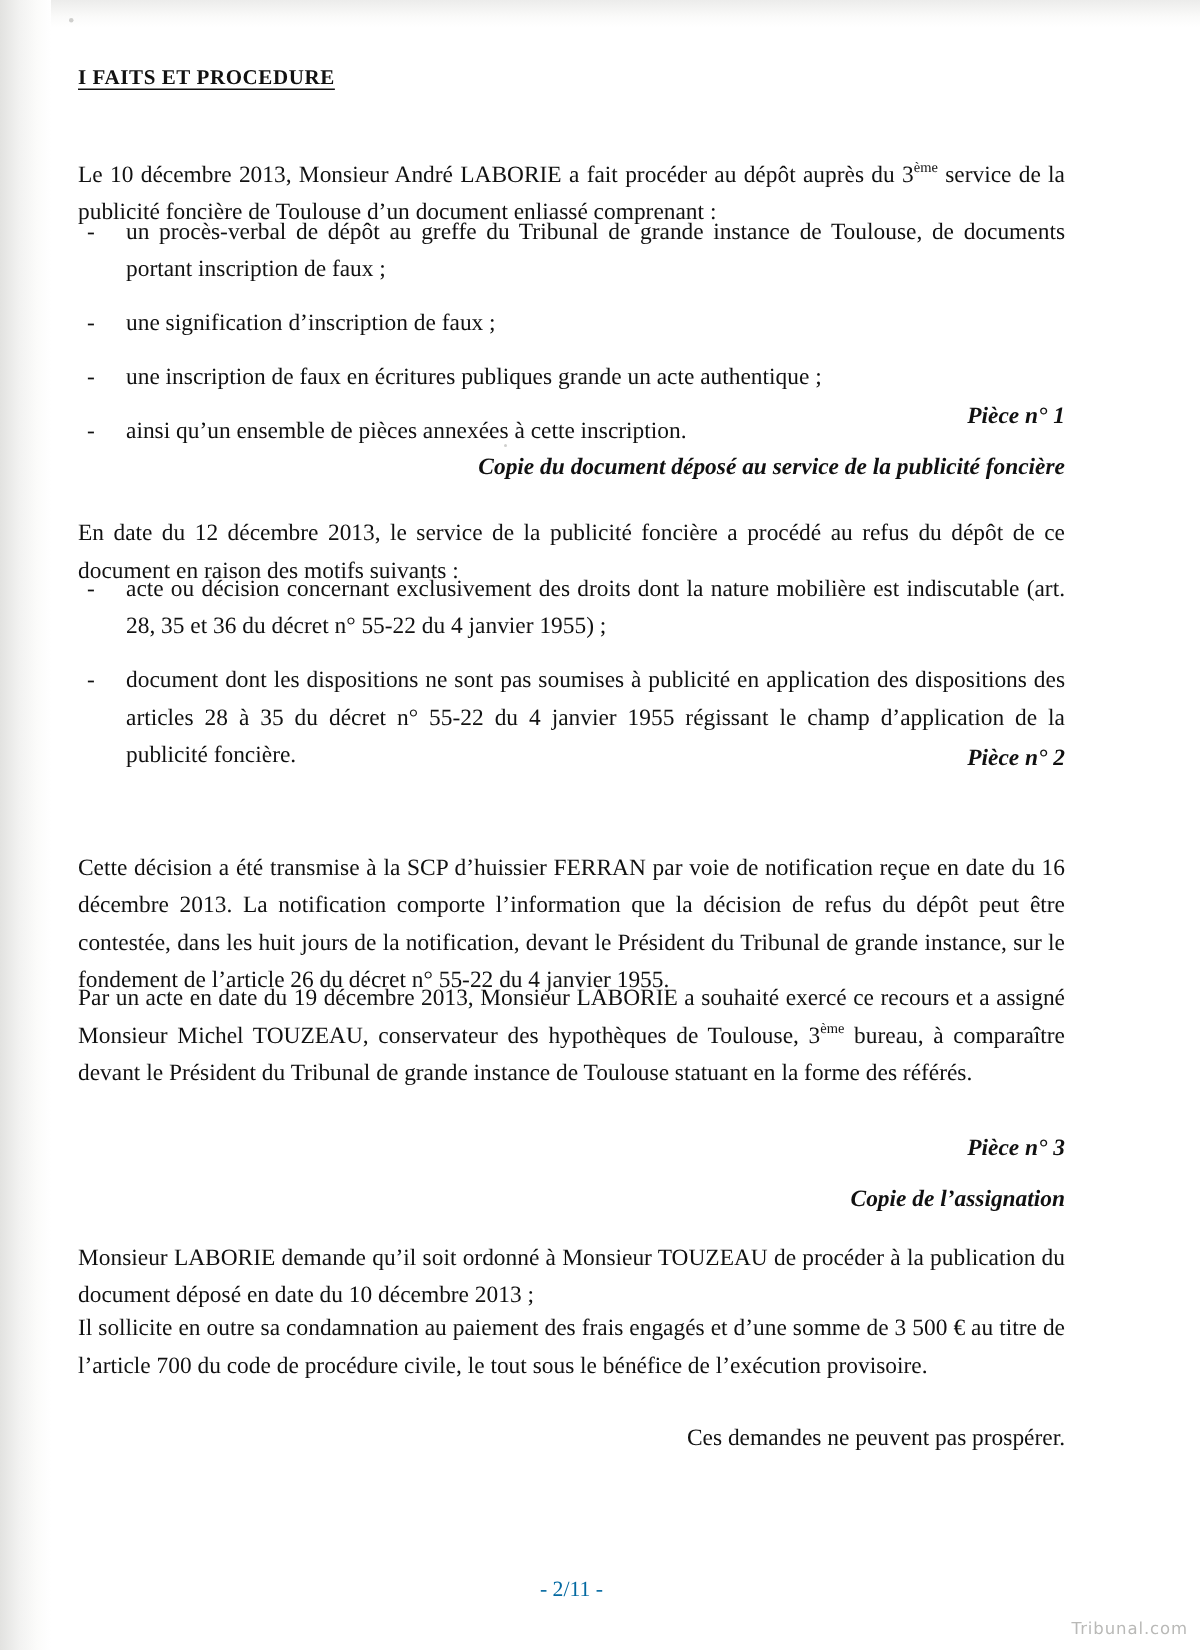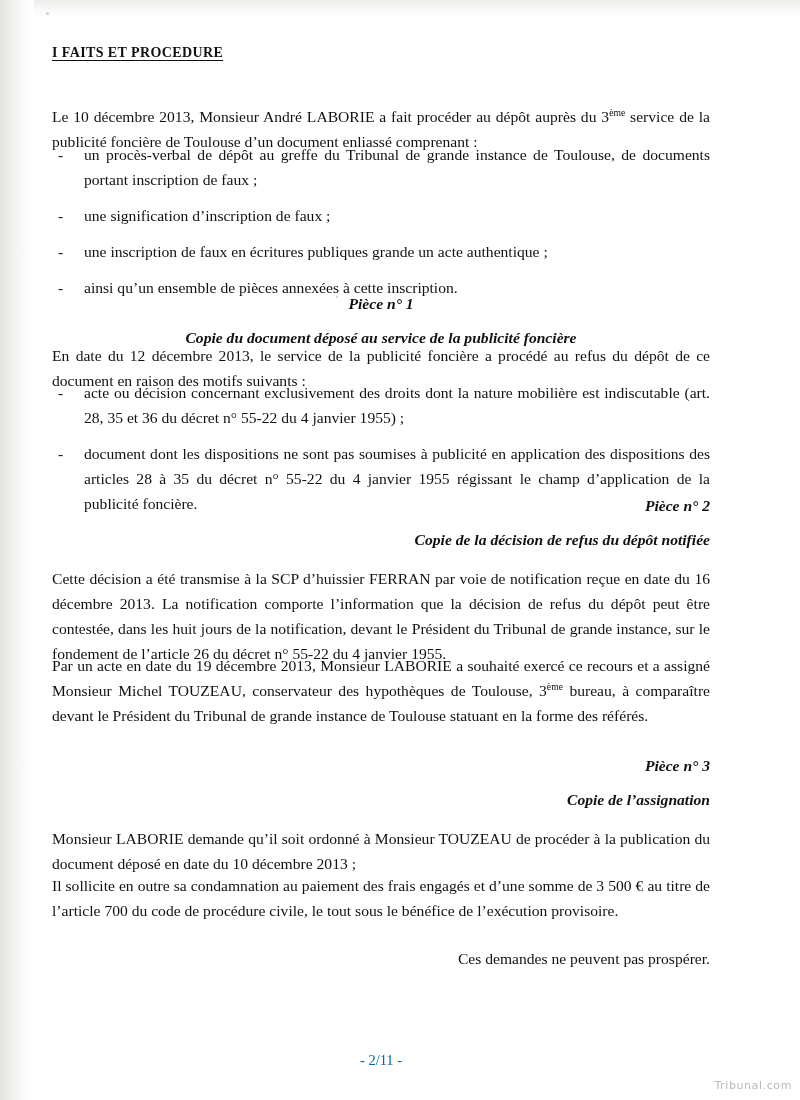--- a/index.html
+++ b/index.html
@@ -178,41 +178,40 @@
       <li class="dash-item" style="margin-bottom:11px;">
         <span class="dash-marker">-</span>
         <span>une inscription de faux en écritures publiques grande un acte authentique ;</span>
       </li>
       <li class="dash-item">
         <span class="dash-marker">-</span>
         <span>ainsi qu’un ensemble de pièces annexées à cette inscription.</span>
       </li>
     </ul>
 
-    <div class="piece-block" style="top:290px;text-align:center;">
+    <div class="piece-block" style="top:264px;">
       <span class="piece-label">Pièce n° 1</span>
       <span class="piece-caption">Copie du document déposé au service de la publicité foncière</span>
     </div>
 
     <p class="body-text" style="top:327px;">En date du 12 décembre 2013, le service de la publicité foncière a procédé au refus du dépôt de ce document en raison des motifs suivants :</p>
 
     <ul class="dash-list" style="top:380px;">
       <li class="dash-item" style="margin-bottom:11px;">
         <span class="dash-marker">-</span>
         <span>acte ou décision concernant exclusivement des droits dont la nature mobilière est indiscutable (art. 28, 35 et 36 du décret n° 55-22 du 4 janvier 1955) ;</span>
       </li>
       <li class="dash-item">
         <span class="dash-marker">-</span>
         <span>document dont les dispositions ne sont pas soumises à publicité en application des dispositions des articles 28 à 35 du décret n° 55-22 du 4 janvier 1955 régissant le champ d’application de la publicité foncière.</span>
       </li>
     </ul>
 
     <div class="piece-block" style="top:492px;">
       <span class="piece-label">Pièce n° 2</span>
-      <span class="piece-caption">Copie de la décision de refus du dépôt notifiée</span>
     </div>
 
     <p class="body-text" style="top:550px;">Cette décision a été transmise à la SCP d’huissier FERRAN par voie de notification reçue en date du 16 décembre 2013. La notification comporte l’information que la décision de refus du dépôt peut être contestée, dans les huit jours de la notification, devant le Président du Tribunal de grande instance, sur le fondement de l’article 26 du décret n° 55-22 du 4 janvier 1955.</p>
 
     <p class="body-text" style="top:637px;"><span>Par un acte en date du 19 décembre 2013, Monsieur LABORIE a souhaité exercé ce recours et a assigné Monsieur Michel TOUZEAU, conservateur des hypothèques de Toulouse, 3</span><sup>ème</sup><span> bureau, à comparaître devant le Président du Tribunal de grande instance de Toulouse statuant en la forme des référés.</span></p>
 
     <div class="piece-block" style="top:724px;margin-top:28px;">
       <span class="piece-label">Pièce n° 3</span>
       <span class="piece-caption">Copie de l’assignation</span>
     </div>

